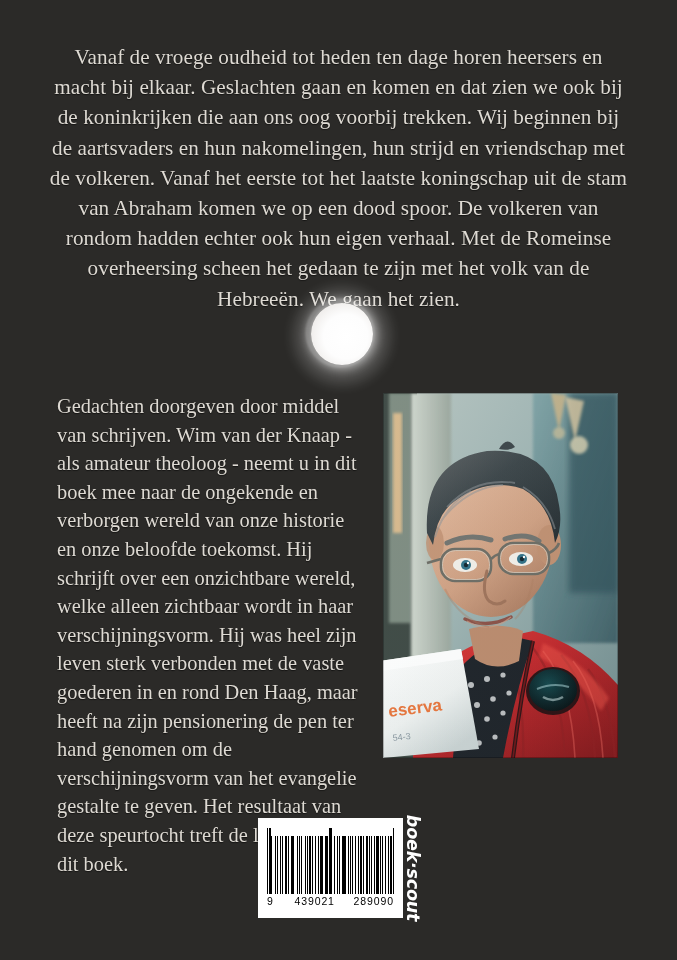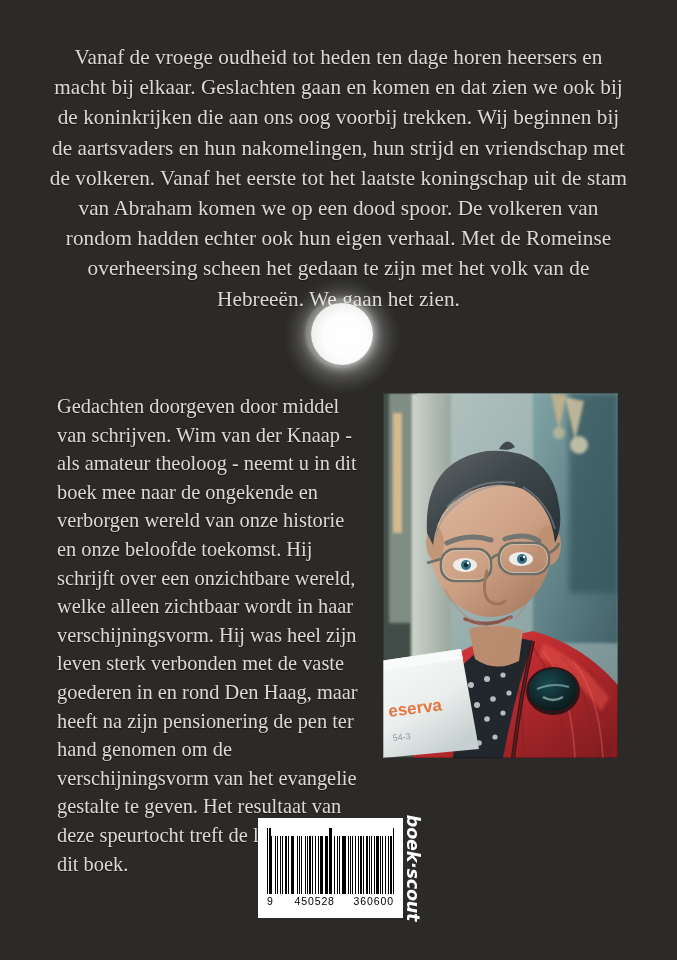--- a/index.html
+++ b/index.html
@@ -426,22 +426,22 @@
         <i style="width: 2.65068px; height: 58px; background: transparent;"></i>
         <i style="width: 0.883562px; height: 58px; background: rgb(0, 0, 0);"></i>
         <i style="width: 0.883562px; height: 58px; background: transparent;"></i>
         <i style="width: 1.76712px; height: 58px; background: rgb(0, 0, 0);"></i>
         <i style="width: 0.883562px; height: 66px; background: transparent;"></i>
         <i style="width: 0.883562px; height: 66px; background: rgb(0, 0, 0);"></i>
         <i style="width: 1.76712px; height: 66px; background: transparent;"></i>
       </div>
     <div class="bc-digits">
       <span>9</span>
-      <span>450528</span>
-      <span>360600</span>
+      <span>439021</span>
+      <span>289090</span>
     </div>
   </div>
 
   <div class="publisher">
     <span class="publisher-label">boek·scout</span>
   </div>
 
 </div>
 
 </body></html>

